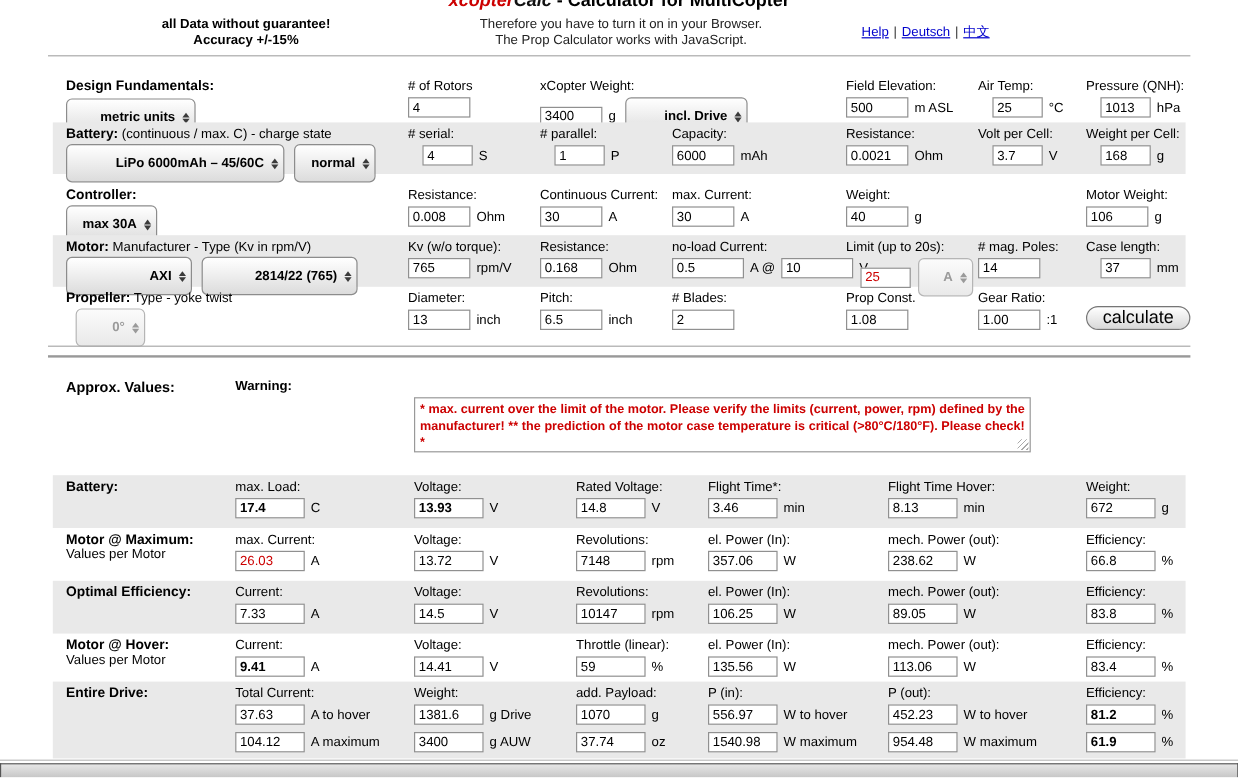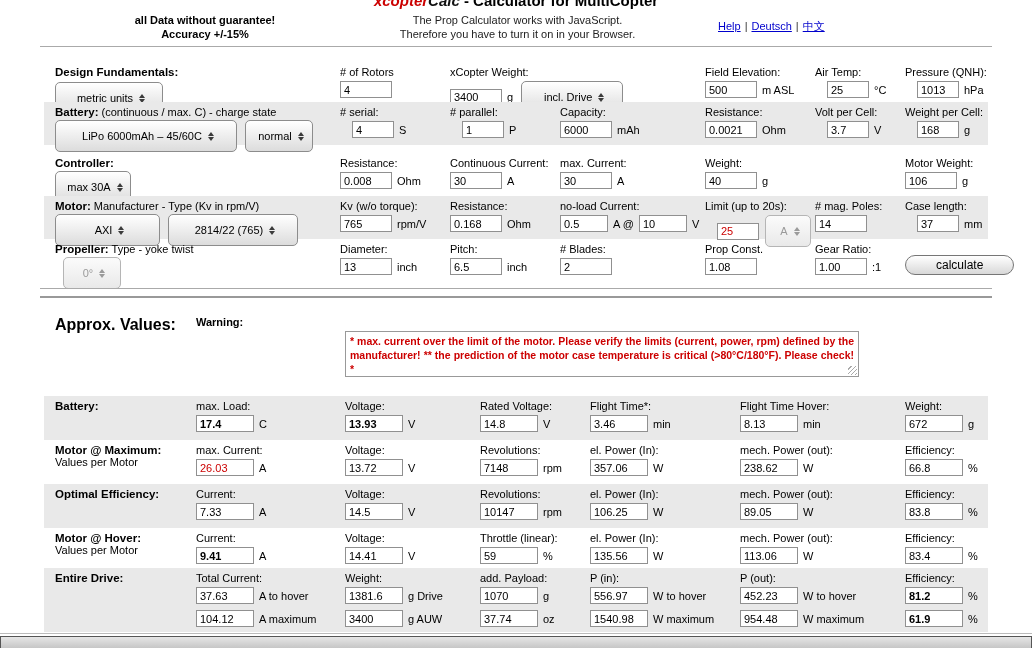--- a/index.html
+++ b/index.html
@@ -27,50 +27,50 @@
   
   .row { position:absolute; left:44px; width:944px; }
   .row.gray { background:#e9e9e9; }
   .rowlab { position:absolute; left:11px; top:4px; white-space:nowrap; }
   .rowlab b { font-size:11.5px; }
   .cell { position:absolute; top:4px; white-space:nowrap; }
   .cell .lb { display:block; color:#000; }
   .iv { display:flex; align-items:center; margin-top:3px; }
   input.box { width:52px; height:17px; border:1px solid #909090; background:#fff;
               font:11px "Liberation Sans", sans-serif; padding:1px 3px; color:#000; }
-  input.box.w42 { width:42px;margin-left:12px; } input.box.w36 { width:48px; }
+  input.box.w42 { width:42px;margin-left:12px; } input.box.w36 { width:60px; }
   input.box.rbox { width:58px; }
   input.box.bold { font-weight:bold; }
   input.box.red { color:#cc0000; }
   .unit { margin-left:5px; }
   
-  .sel { display:inline-flex; align-items:center; justify-content:center;
+  .sel { display:inline-flex; align-items:center; justify-content:flex-end;
          height:32px; border:1px solid #8c8c8c; border-radius:5px;
          background:linear-gradient(#ffffff,#dcdcdc); padding:0 4px 0 8px;
-         font-size:11px; color:#000; }
+         font-size:11px; color:#000;font-weight:bold; }
   .sel .arr { display:flex; flex-direction:column; align-items:center; margin-left:6px; }
   .sel .arr i { display:block; width:0; height:0; border-left:3px solid transparent;
                 border-right:3px solid transparent; }
   .sel .arr i.up { border-bottom:4px solid #3b3b3b; margin-bottom:1px; }
   .sel .arr i.dn { border-top:4px solid #3b3b3b; }
   .sel.disabled { color:#9a9a9a; border-color:#b5b5b5;
                   background:linear-gradient(#fbfbfb,#e9e9e9); }
   .sel.disabled .arr i.up { border-bottom-color:#9a9a9a; }
   .sel.disabled .arr i.dn { border-top-color:#9a9a9a; }
   
-  .btn { display:inline-block; height:20px; line-height:18px; padding:0 30px;
+  .btn { display:inline-block; height:20px; line-height:18px; padding:0 13px;
          border:1px solid #767676; border-radius:10px;
-         background:linear-gradient(#ffffff,#d8d8d8); font-size:12px; color:#000; }
+         background:linear-gradient(#ffffff,#d8d8d8); font-size:15px; color:#000; }
   
   .fc1{left:296px}.fc2{left:406px}.fc3{left:516px}.fc4{left:661px}.fc5{left:771px}.fc6{left:861px}
   
   .rc1{left:152px}.rc2{left:301px}.rc3{left:436px}.rc4{left:546px}.rc5{left:696px}.rc6{left:861px}
   .sublab { font-weight:normal; }
   
-  #approx-label { position:absolute; left:55px; top:316px; font-weight:bold; font-size:16px; }
+  #approx-label { position:absolute; left:55px; top:316px; font-weight:bold; font-size:12px; }
   #warning-label { position:absolute; left:196px; top:316px; font-weight:bold; }
   #warning-box { position:absolute; left:345px; top:331px; width:514px; height:46px;
                  border:1px solid #999; background:#fff; }
   #warning-text { width:100%; height:100%; border:0; resize:none; overflow:hidden;
                   font:bold 10.5px/1.35 "Liberation Sans", sans-serif; color:#cc0000;
                   padding:2px 4px; text-align:justify; background:transparent; }
   #resize-handle { position:absolute; right:1px; bottom:1px; width:9px; height:9px;
                    background:repeating-linear-gradient(135deg, transparent 0 2px, #aaa 2px 3px); }
   
   .iv + .iv { margin-top:6px; }
@@ -86,22 +86,22 @@
 <div id="page">
 
   <div id="title">
     <span class="t-red">xcopter</span><span class="t-calc">Calc</span><span> - Calculator for MultiCopter</span>
   </div>
   <div id="disclaimer">
     <div>all Data without guarantee!</div>
     <div>Accuracy +/-15%</div>
   </div>
   <div id="jsnote">
+    <div>Therefore you have to turn it on in your Browser.</div>
     <div>The Prop Calculator works with JavaScript.</div>
-    <div>Therefore you have to turn it on in your Browser.</div>
   </div>
   <div id="langlinks">
     <a href="#">Help</a><span class="sep">|</span><a href="#">Deutsch</a><span class="sep">|</span><a href="#">中文</a>
   </div>
   <div class="hr" style="top:46px"></div>
 
   <div class="row" style="top:62px;height:48px">
     <div class="rowlab">
       <b>Design Fundamentals:</b>
       <div class="iv" style="margin-top:4px">

